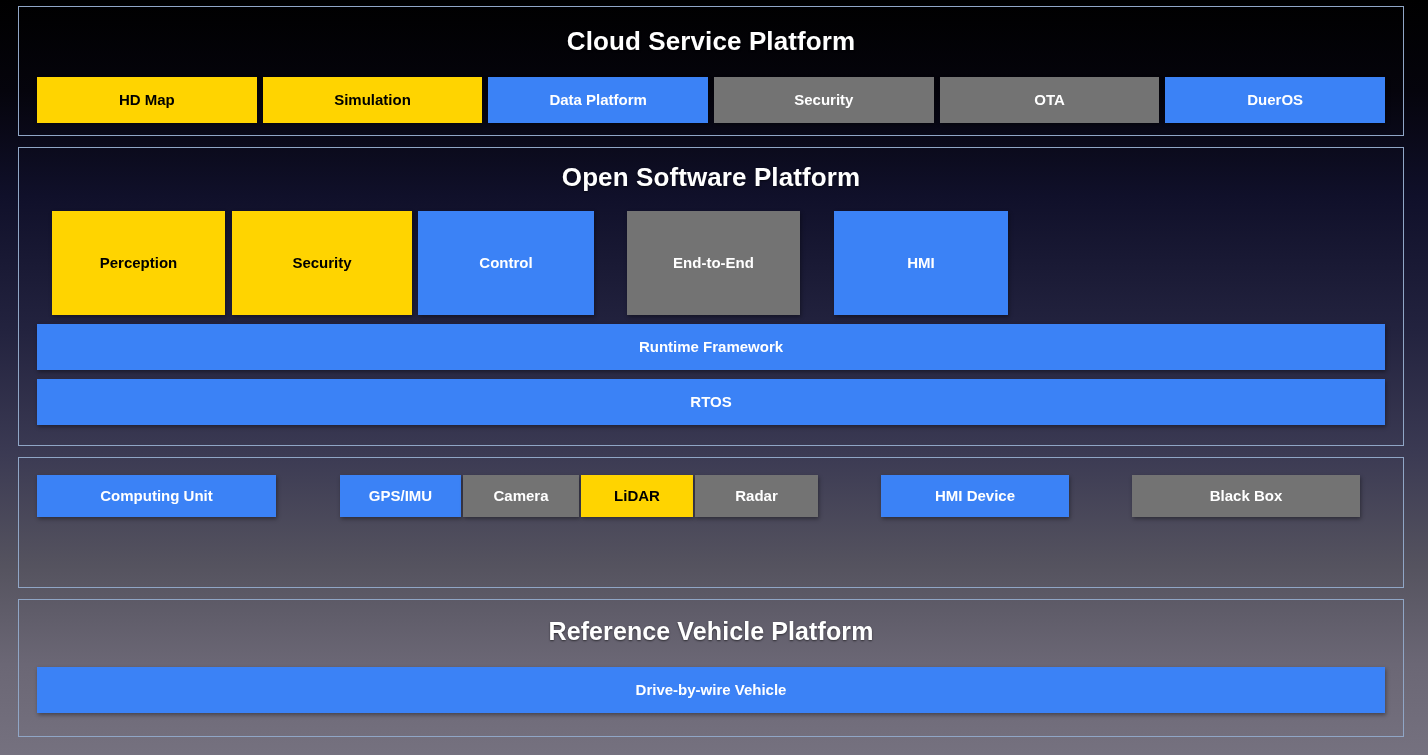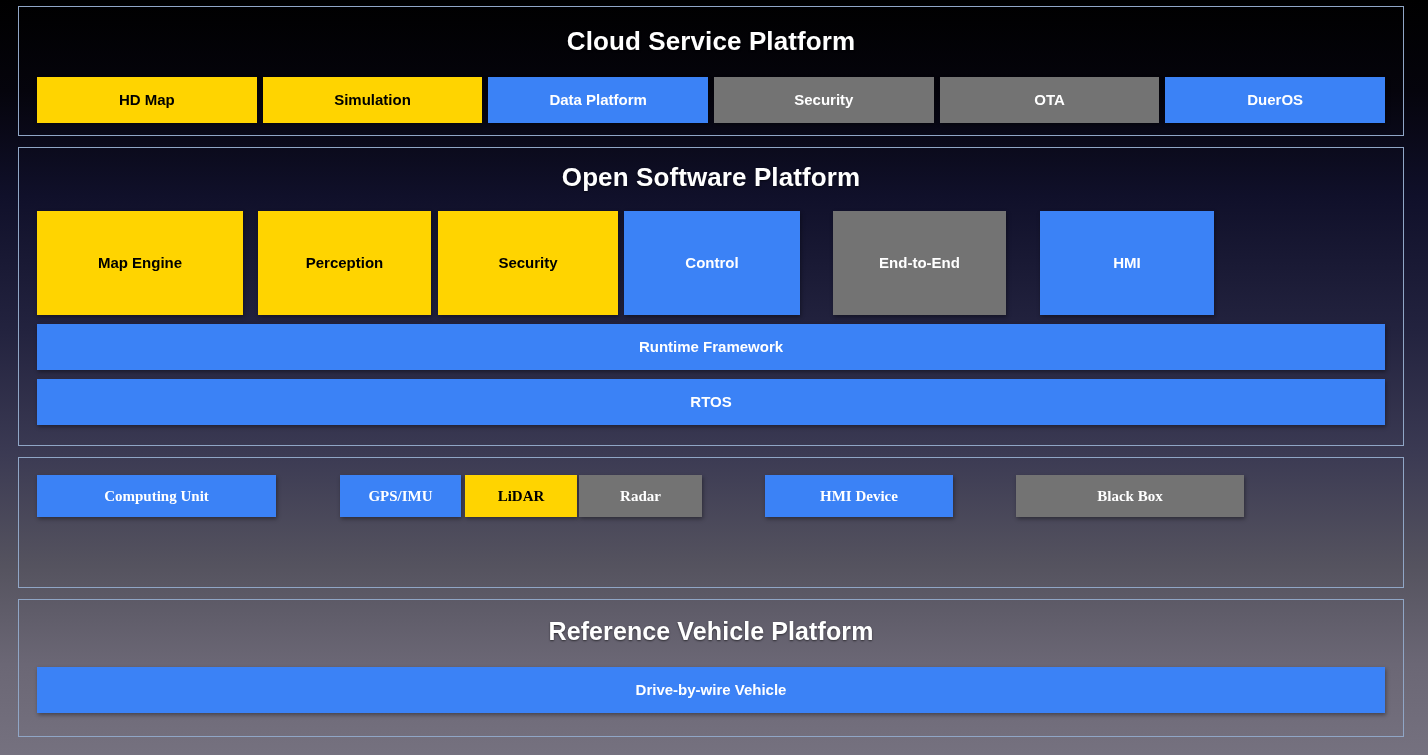--- a/index.html
+++ b/index.html
@@ -83,21 +83,20 @@
   }
 
   
   #layer-hardware { height: 131px; justify-content: flex-start; }
   #layer-hardware .layer-title { font-size: 25px; margin-top: 15px; }
   #layer-hardware .hw-row {
     display: flex;
     width: 100%;
     margin-top: 17px;
     align-items: stretch;
-    font-family: Liberation Serif, serif;
   }
   #layer-hardware .cell { height: 42px; }
   #layer-hardware .sensor-group { display: flex; }
 
   
   #layer-vehicle { height: 138px; justify-content: flex-start; }
   #layer-vehicle .layer-title { font-size: 25px; margin-top: 17px; }
   #layer-vehicle .fullbar {
     width: 100%;
     height: 46px;
@@ -137,21 +136,20 @@
       <div class="cell red">Security</div>
       <div class="cell red">OTA</div>
       <div class="cell blue">DuerOS</div>
     </div>
   </section>
 
   <section class="layer" id="layer-software">
     <div class="layer-title">Open Software Platform</div>
 
     <div class="modules">
-      <div class="cell yellow" style="width:206px">Map Engine</div>
       <div class="spacer" style="width:8px"></div>
       <div class="spacer" style="width:7px"></div>
       <div class="cell yellow" style="width:173px">Perception</div>
       <div class="spacer" style="width:7px"></div>
       <div class="cell yellow" style="width:180px">Security</div>
       <div class="spacer" style="width:6px"></div>
       <div class="cell blue" style="width:176px">Control</div>
       <div class="spacer" style="width:33px"></div>
       <div class="cell red" style="width:173px">End-to-End</div>
       <div class="spacer" style="width:34px"></div>
@@ -164,20 +162,21 @@
 
   <section class="layer" id="layer-hardware">
 
     <div class="hw-row">
       <div class="cell blue" style="width:239px">Computing Unit</div>
       <div class="spacer" style="width:64px"></div>
 
       <div class="sensor-group">
         <div class="cell blue" style="width:121px">GPS/IMU</div>
         <div class="spacer" style="width:2px"></div>
+        <div class="cell red" style="width:116px">Camera</div>
         <div class="spacer" style="width:2px"></div>
         <div class="cell yellow" style="width:112px">LiDAR</div>
         <div class="spacer" style="width:2px"></div>
         <div class="cell red" style="width:123px">Radar</div>
       </div>
 
       <div class="spacer" style="width:63px"></div>
       <div class="cell blue" style="width:188px">HMI Device</div>
       <div class="spacer" style="width:63px"></div>
       <div class="cell red" style="width:228px">Black Box</div>

